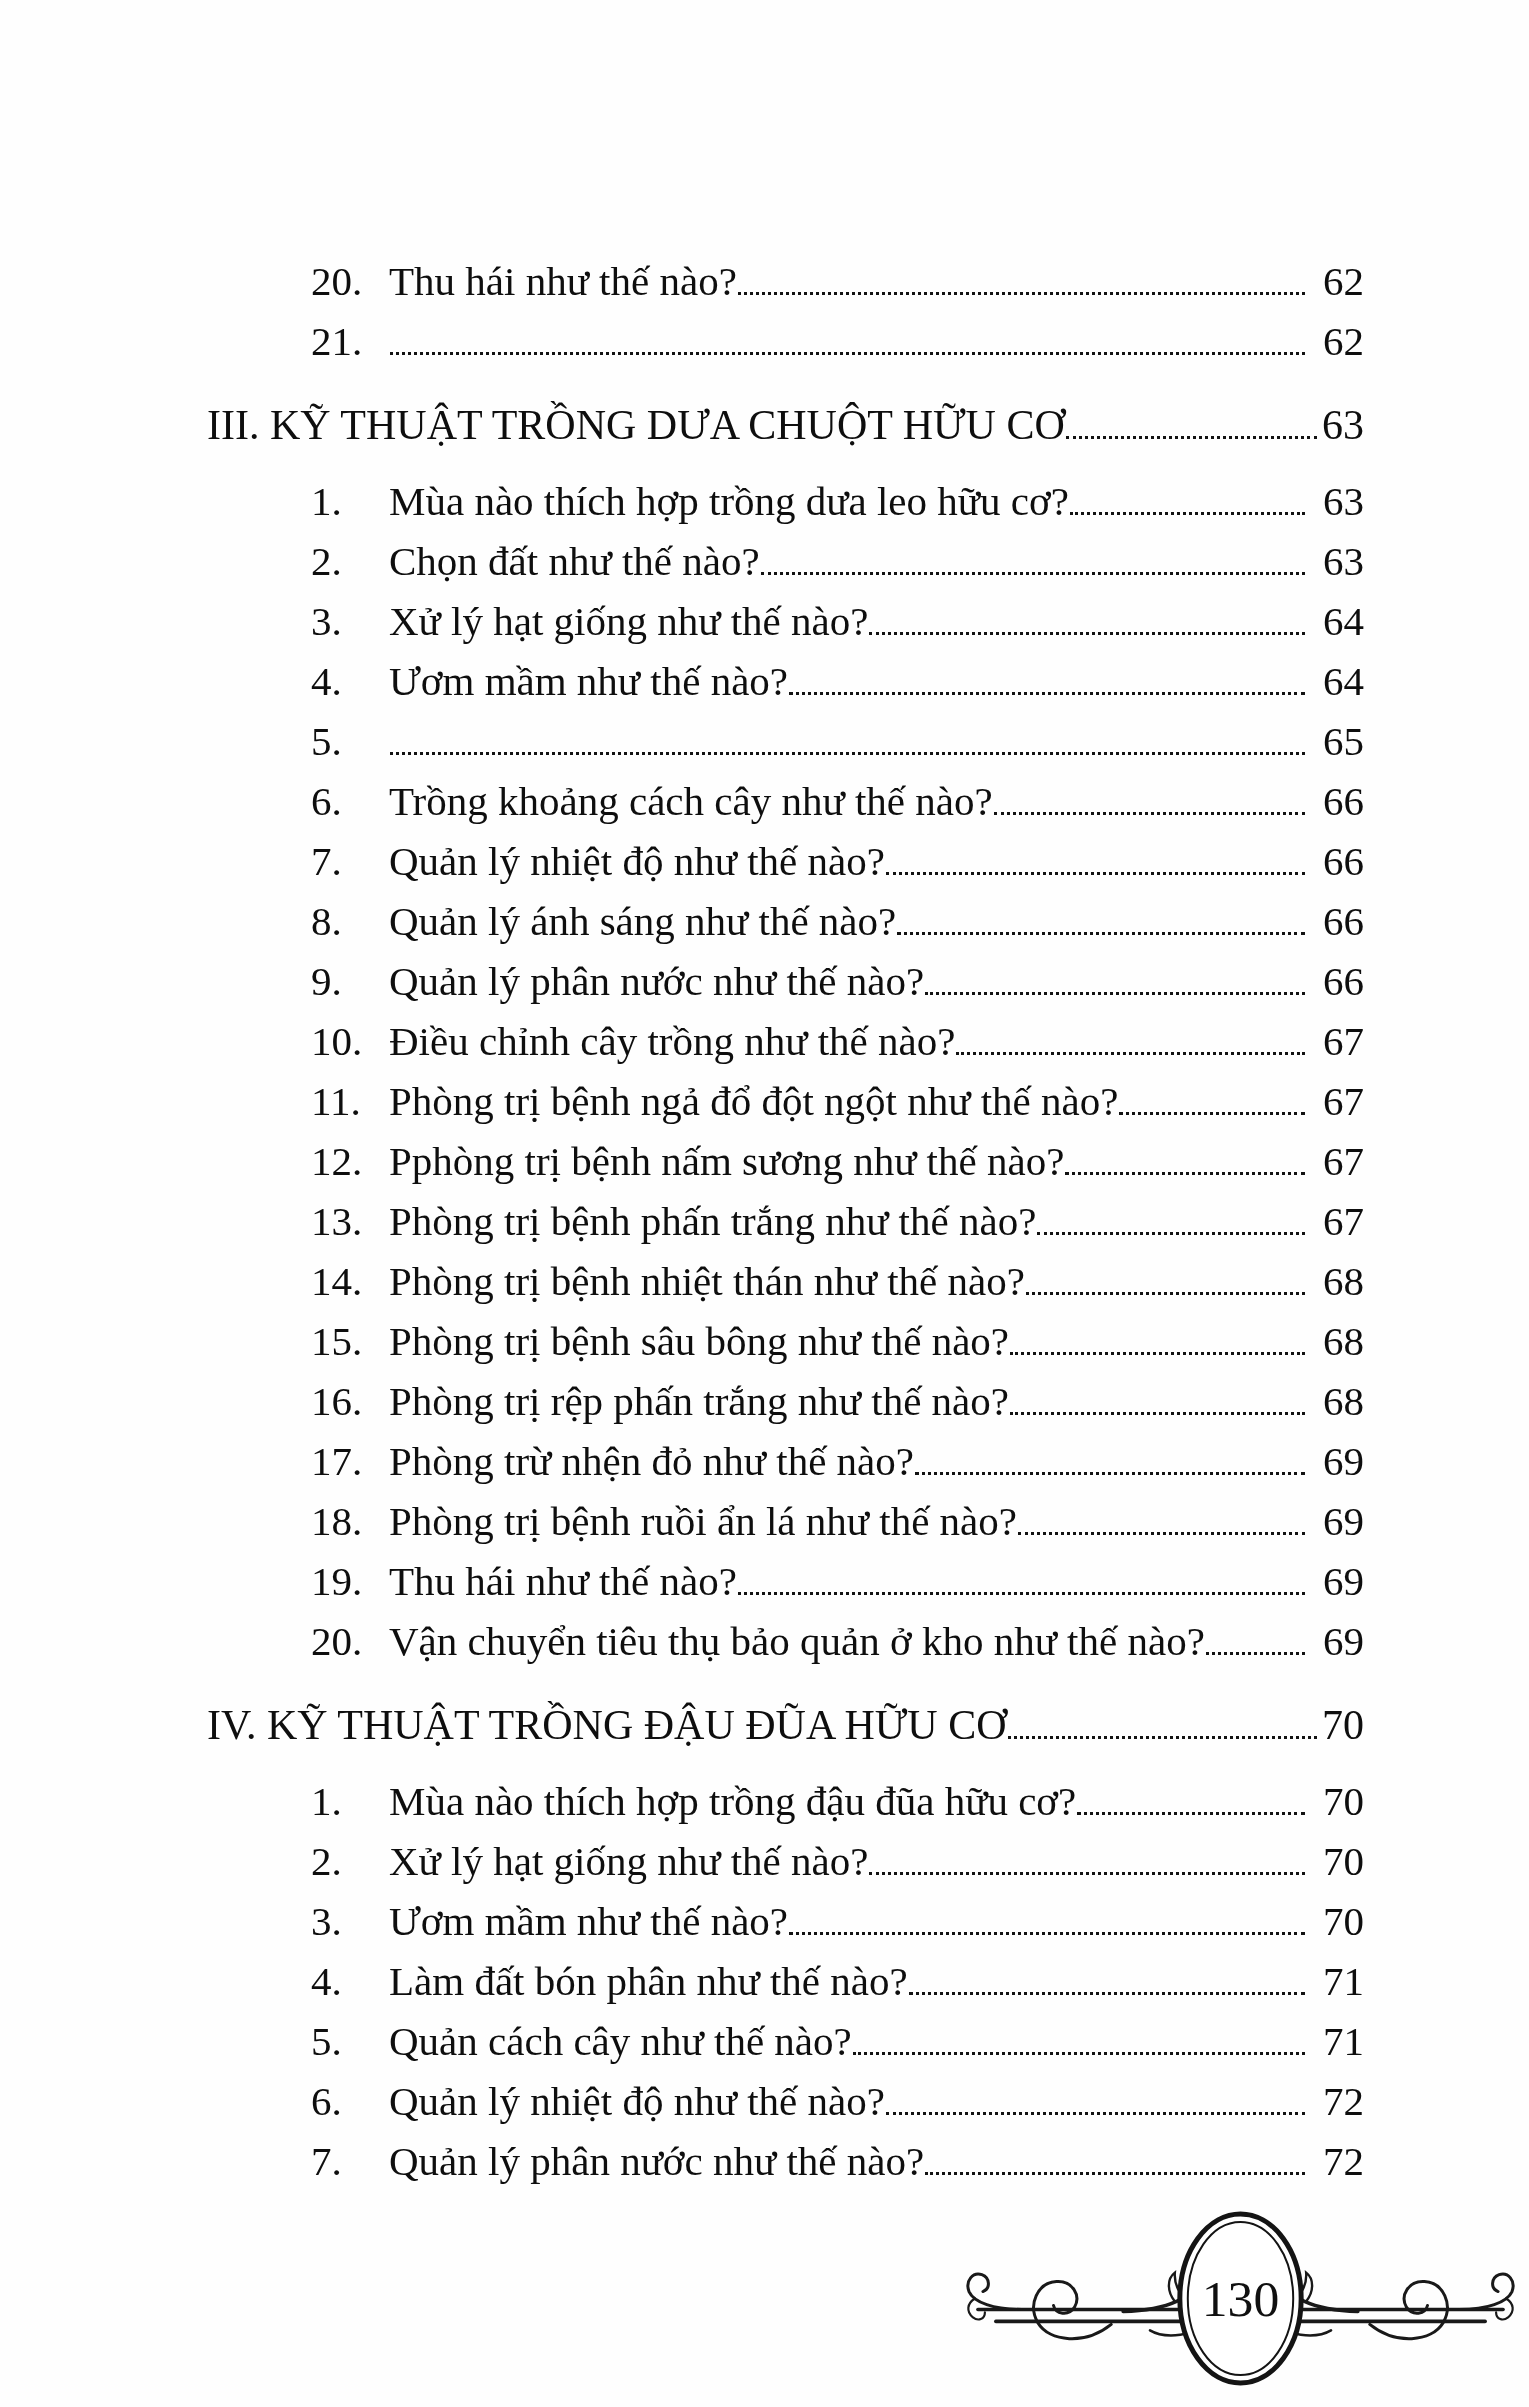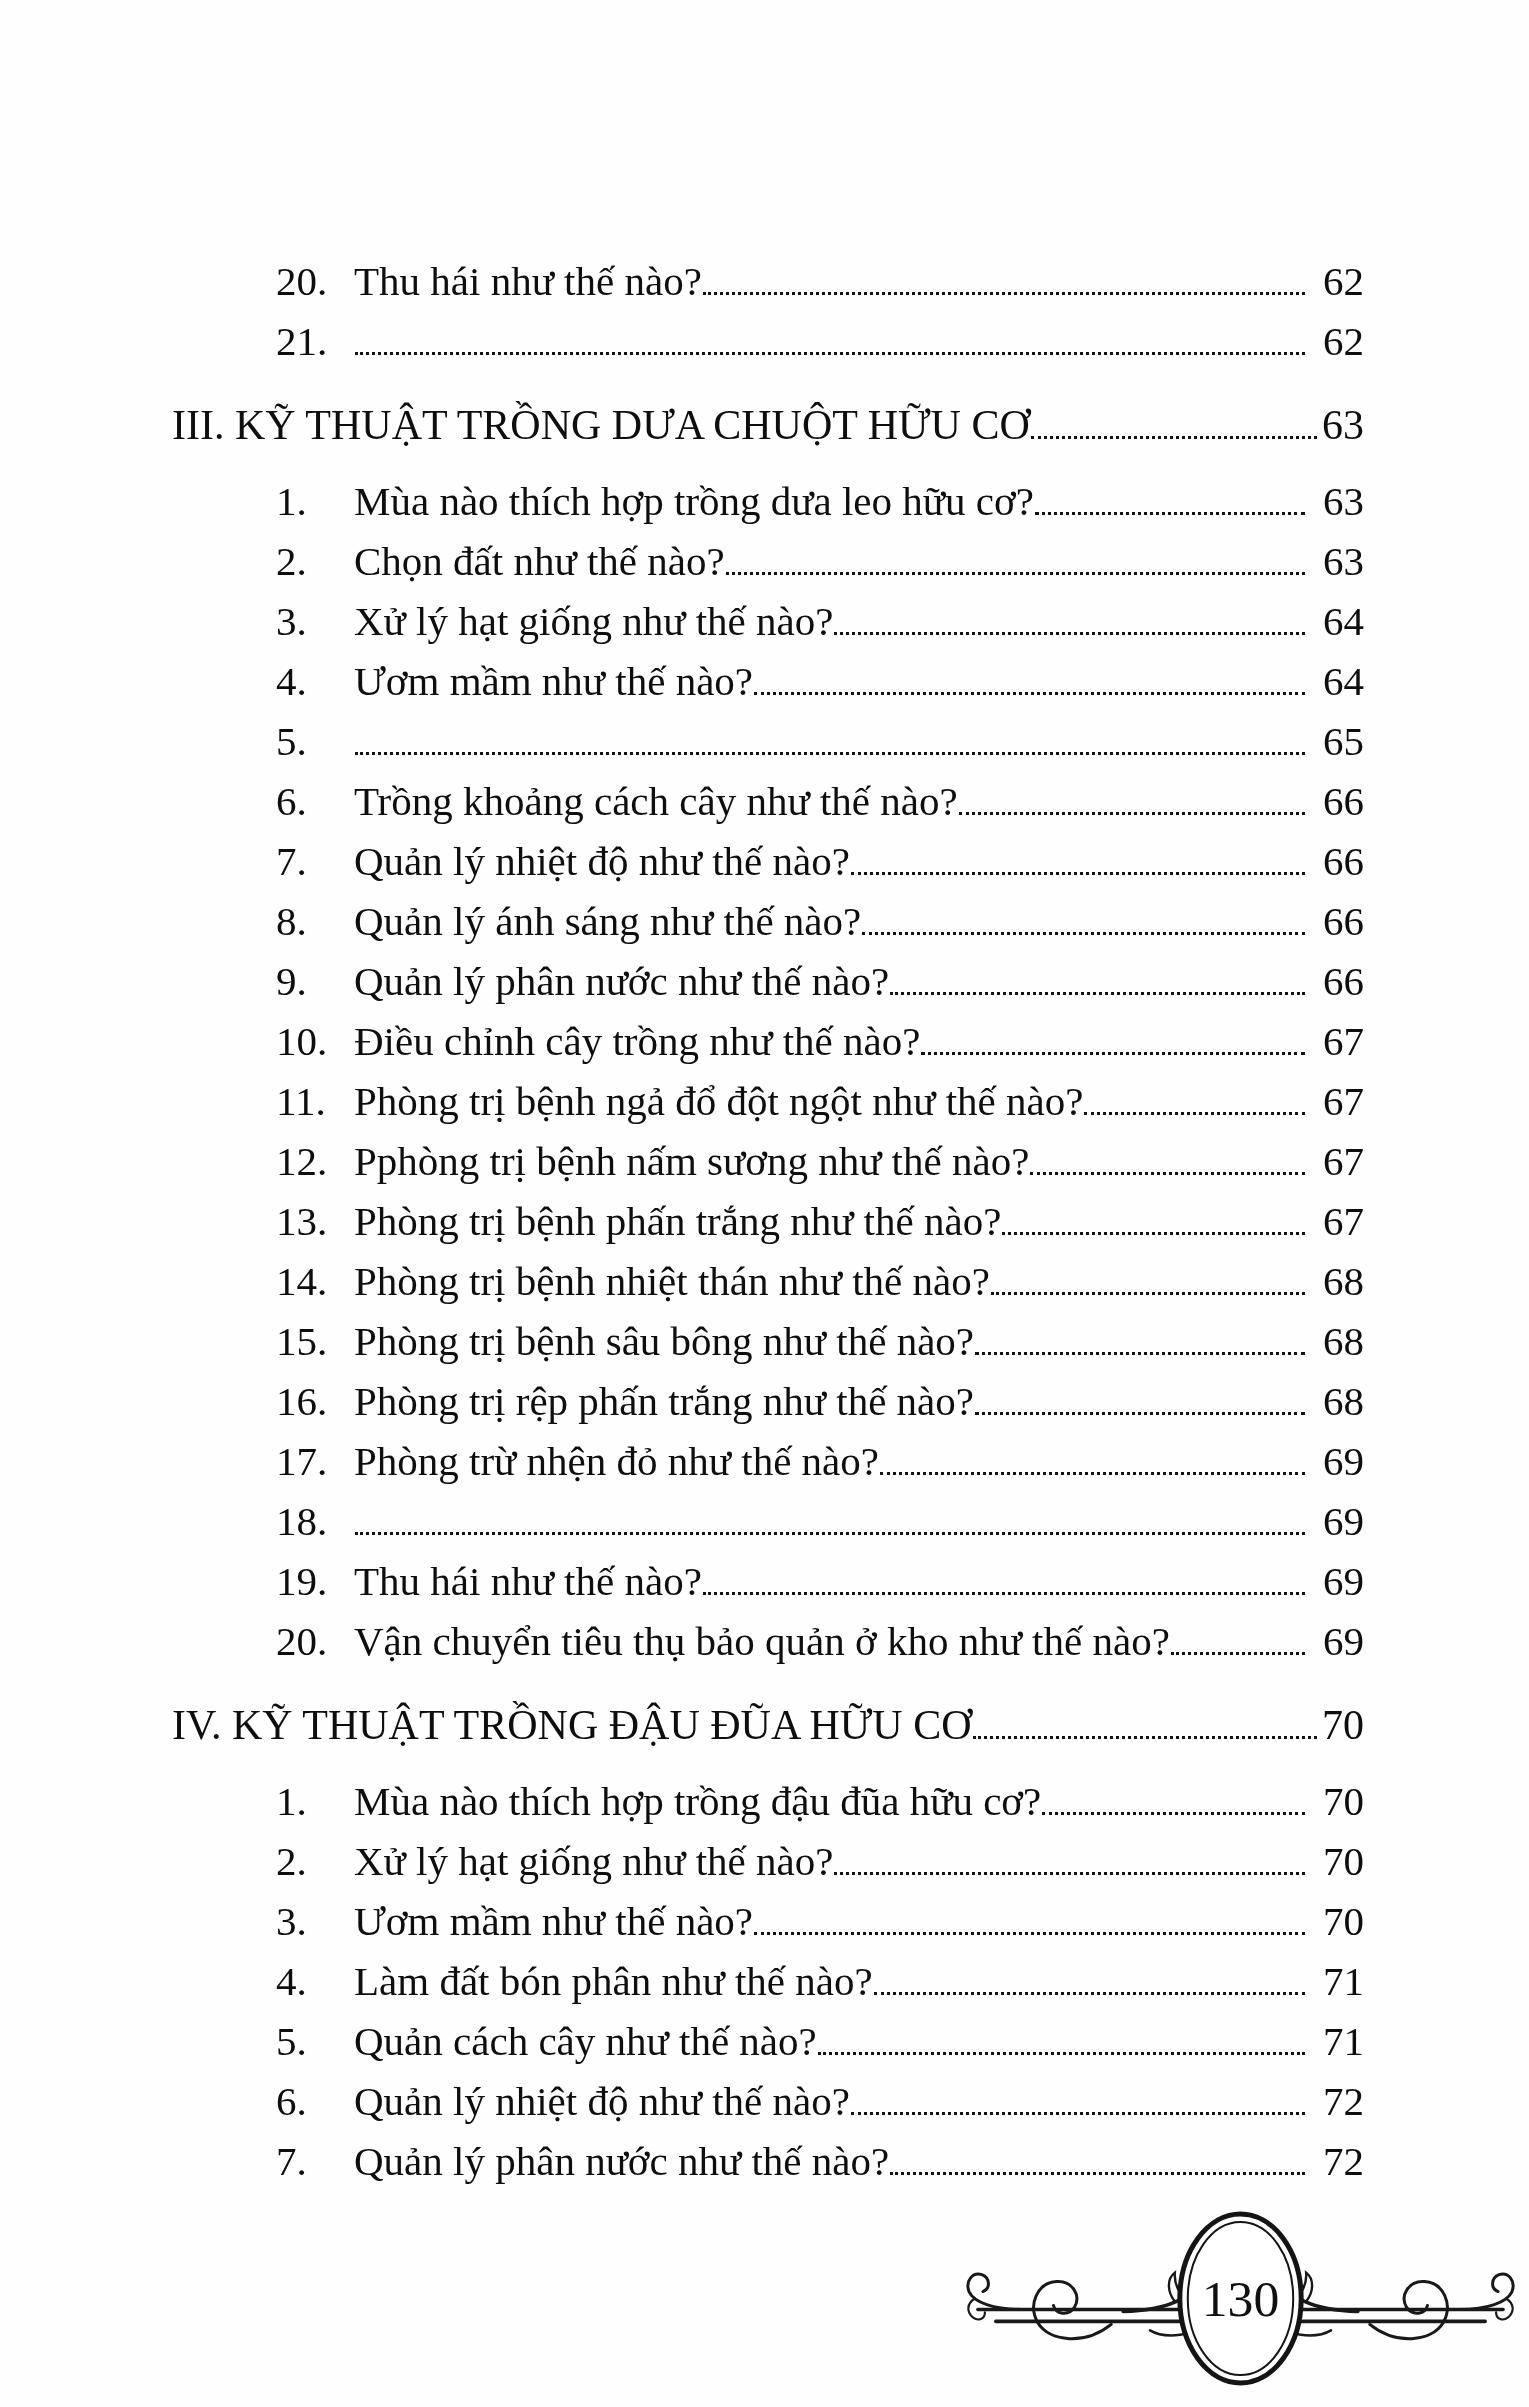--- a/index.html
+++ b/index.html
@@ -7,20 +7,21 @@
   body {
     width: 1529px; height: 2408px;
     font-family: "Liberation Serif", "DejaVu Serif", serif;
     color: #0e0e0e;
     overflow: hidden;
   }
   .page {
     width: 1529px; height: 2408px;
     background: #fefefe;
     position: relative;
+    padding-left: 35px;
   }
   .toc {
     padding: 223px 165px 0 172px;
   }
   .row {
     display: flex;
     align-items: baseline;
     height: 60px;
     line-height: 60px;
     font-size: 41px;
@@ -178,20 +179,21 @@
     <span class="pg">68</span>
   </div>
       <div class="row row-item">
     <span class="num">17.</span>
     <span class="label">Phòng trừ nhện đỏ như thế nào?</span>
     <span class="leader"></span>
     <span class="pg">69</span>
   </div>
       <div class="row row-item">
     <span class="num">18.</span>
+    <span class="label">Phòng trị bệnh ruồi ẩn lá như thế nào?</span>
     <span class="leader"></span>
     <span class="pg">69</span>
   </div>
       <div class="row row-item">
     <span class="num">19.</span>
     <span class="label">Thu hái như thế nào?</span>
     <span class="leader"></span>
     <span class="pg">69</span>
   </div>
       <div class="row row-item">

